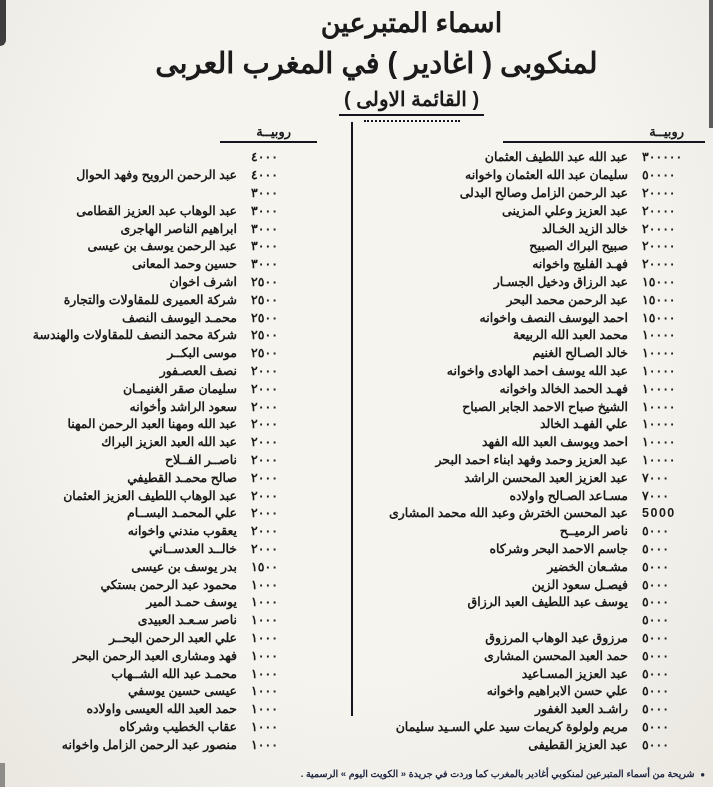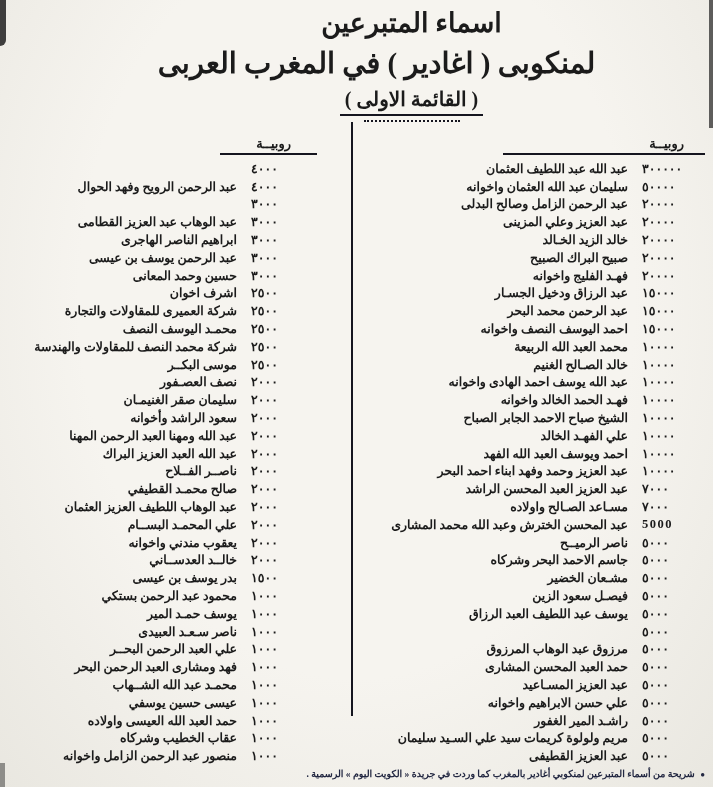--- a/index.html
+++ b/index.html
@@ -1,20 +1,20 @@
 <!DOCTYPE html>
 <html lang="ar"><head>
 <meta charset="utf-8">
 <style>
   html,body{margin:0;padding:0;}
   .page{
     position:relative;
     width:713px;height:787px;
     background:radial-gradient(ellipse at 50% 38%, #f6f4ef 55%, #e9e7e0 100%);
-    font-family:Liberation Serif, serif;
+    font-family:Liberation Sans, sans-serif;
     color:#1b1b1b;
     direction:rtl;
     overflow:hidden;
   }
   
   .edge{position:absolute;background:#1f1f1f;}
   .edge-tl{left:0;top:0;width:6px;height:46px;opacity:.85;border-radius:0 0 6px 0;}
   .edge-tr{right:0;top:0;width:4px;height:128px;opacity:.7;}
   .edge-bl{left:0;bottom:0;width:5px;height:24px;opacity:.45;}
 
@@ -27,21 +27,21 @@
       border-bottom:2.5px solid #15151f;padding:0 5px 3px;}
   .t3-dots{width:96px;height:3px;margin:1px auto 0;position:relative;left:55px;
       border-bottom:2px dotted #15151f;}
 
   
   .columns{position:absolute;top:122px;right:0;left:0;display:flex;direction:rtl;}
   .col-primary{width:352px;padding-right:25px;box-sizing:border-box;}
   .divider{width:2px;height:594px;background:#15151f;margin-right:8px;margin-left:12px;}
   .col-secondary{width:330px;padding-right:42px;box-sizing:border-box;}
 
-  .col-header{height:26px;margin-top:12px;}
+  .col-header{height:26px;}
   .currency{display:inline-block;font-size:13px;font-weight:bold;letter-spacing:1px;}
   .col-primary .currency{margin-right:4px;}
   .col-secondary .currency{margin-right:6px;}
   .header-rule{height:2px;background:#15151f;margin-top:1px;}
   .col-primary .header-rule{width:202px;margin-right:-17px;}
   .col-secondary .header-rule{width:97px;margin-right:-20px;}
 
   .row{display:flex;height:17.8px;align-items:center;}
   .amount{width:46px;flex:0 0 46px;direction:ltr;text-align:left;white-space:nowrap;
           font-size:12.5px;font-weight:bold;letter-spacing:1.5px;}
@@ -197,21 +197,21 @@
           <div class="row">
             <span class="amount">٥٠٠٠</span>
             <span class="name">عبد العزيز المسـاعيد</span>
           </div>
           <div class="row">
             <span class="amount">٥٠٠٠</span>
             <span class="name">علي حسن الابراهيم واخوانه</span>
           </div>
           <div class="row">
             <span class="amount">٥٠٠٠</span>
-            <span class="name">راشـد المير الغفور</span>
+            <span class="name">راشـد العبد الغفور</span>
           </div>
           <div class="row">
             <span class="amount">٥٠٠٠</span>
             <span class="name">مريم ولولوة كريمات سيد علي السـيد سليمان</span>
           </div>
           <div class="row">
             <span class="amount">٥٠٠٠</span>
             <span class="name">عبد العزيز القطيفى</span>
           </div>
         </div>

